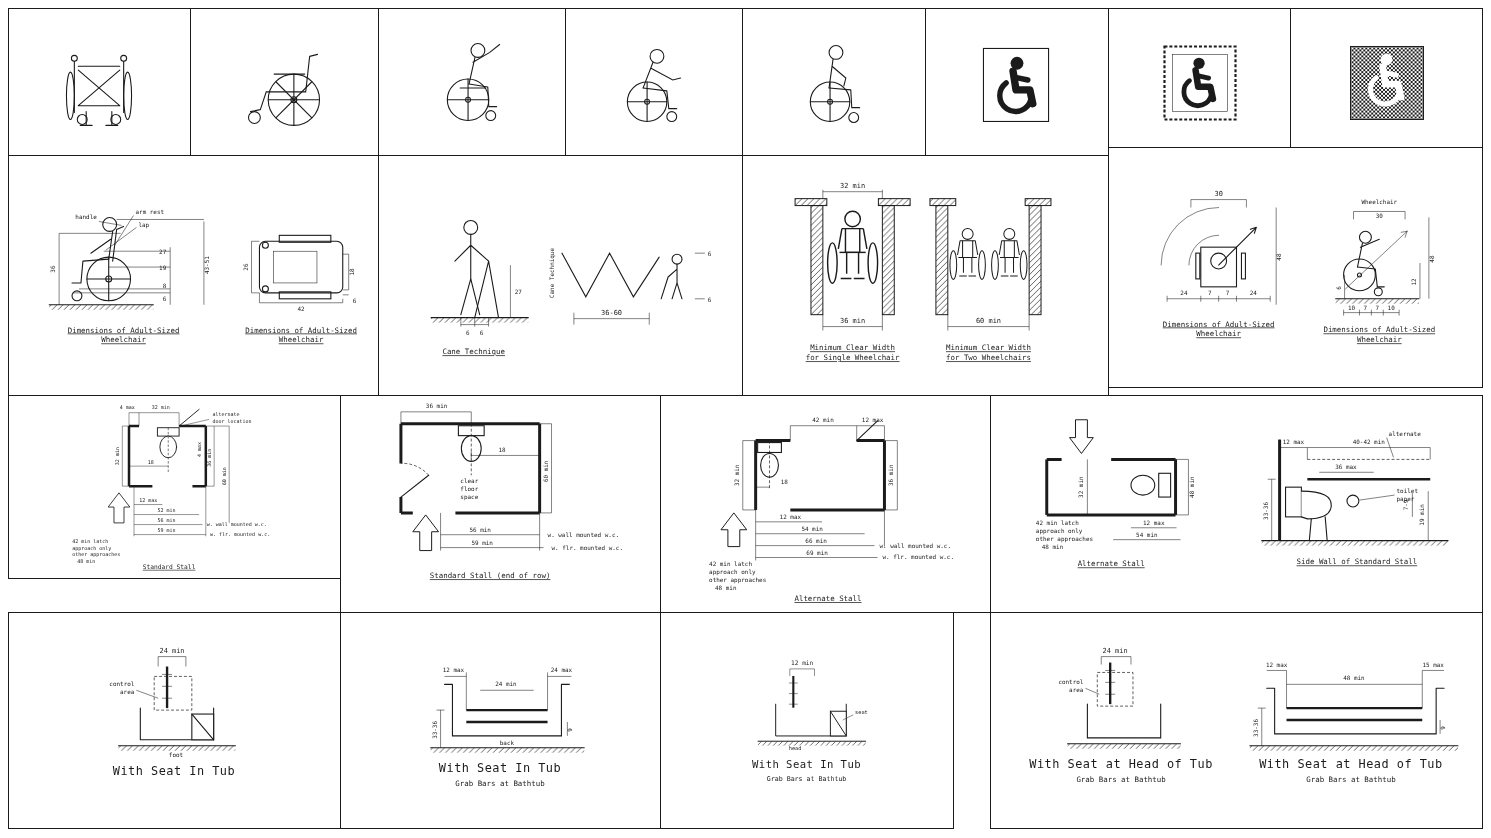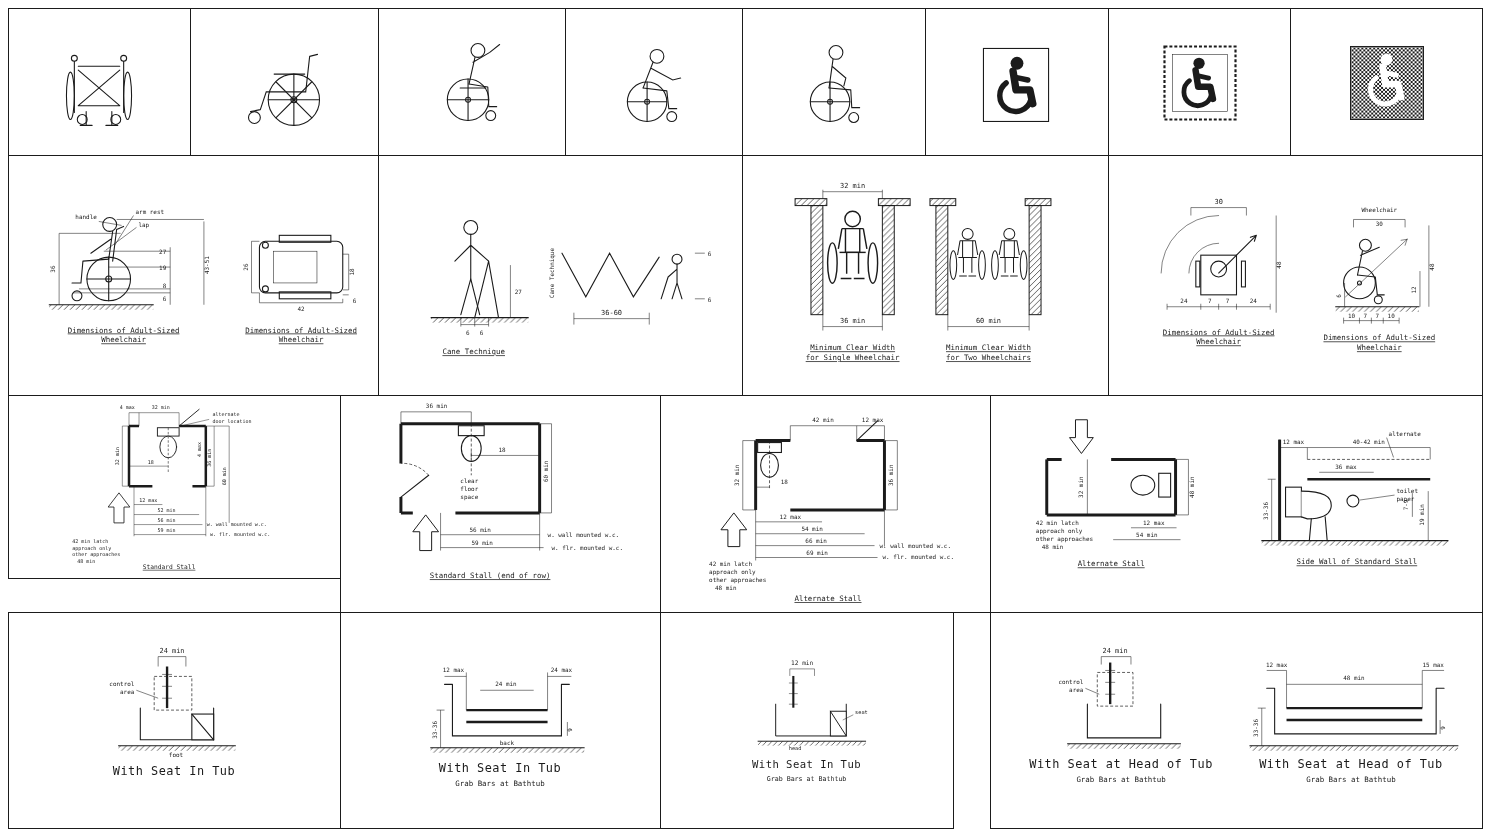--- a/index.html
+++ b/index.html
@@ -260,21 +260,21 @@
       <use href="#wcFront" transform="translate(268,110) scale(0.85)" style="color:#1b1b1b"></use>
       <g class="thn">
           <path d="M206,160 L206,176 M288,160 L288,176 M206,172 L288,172"></path>
         </g>
       <text class="d" x="247" y="168">60 min</text>
       <text class="cap u" x="247" y="196">Minimum Clear Width</text>
       <text class="cap u" x="247" y="206">for Two Wheelchairs</text>
     </svg>
   </div>
 
-  <div class="cell" style="left:1108px;top:155px;width:375px;height:241px">
+  <div class="cell" style="left:1108px;top:147px;width:375px;height:241px">
     <svg viewBox="0 0 375 241">
       <g class="ln">
         <path d="M52,118 A58,58 0 0 1 110,60" class="thn"></path>
         <path d="M80,118 A30,30 0 0 1 110,88" class="thn"></path>
         <rect x="92" y="100" width="36" height="40"></rect>
         <rect x="87" y="106" width="4" height="26"></rect>
         <rect x="133" y="106" width="4" height="26"></rect>
         <circle cx="110" cy="114" r="8"></circle>
         <path d="M110,118 L148,80 M148,80 L142,82 M148,80 L146,86"></path>
       </g>

